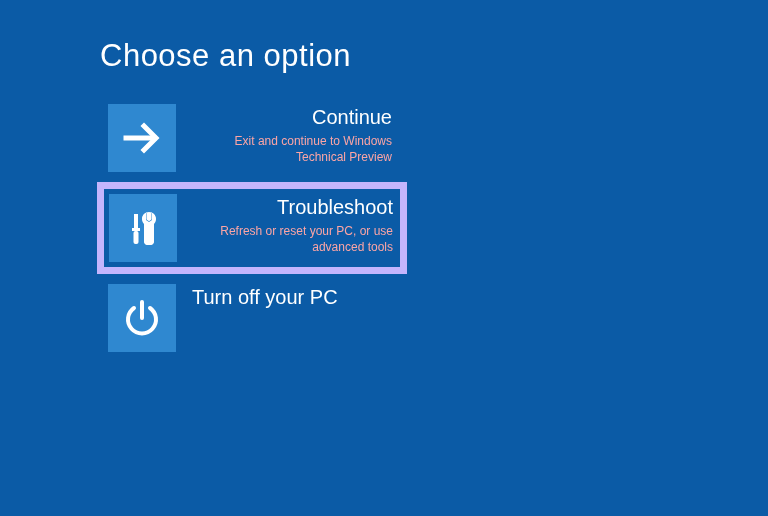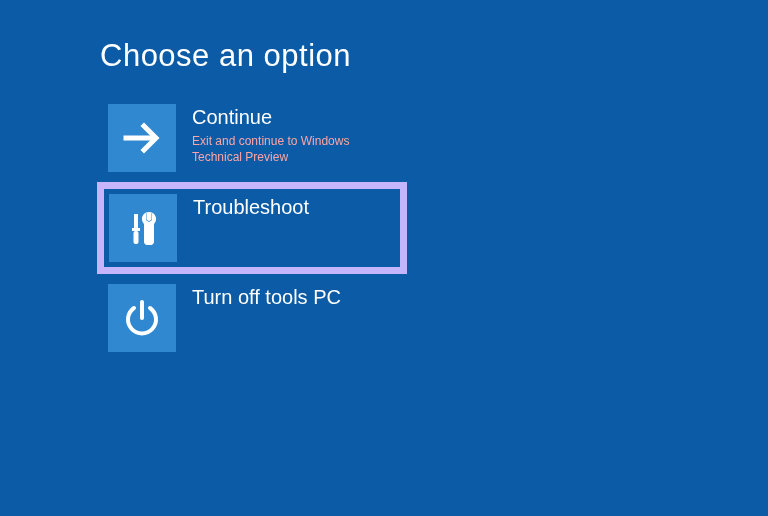--- a/index.html
+++ b/index.html
@@ -23,20 +23,21 @@
     }
     .options {
       padding-left: 100px;
     }
     .option {
       display: flex;
       align-items: flex-start;
       width: 310px;
       padding: 8px 10px 8px 8px;
       margin-bottom: 2px;
+      text-align: right;
     }
     .option.highlighted {
       border: 7px solid #c4b5fd;
       padding: 5px 7px 5px 5px;
       margin-left: -3px;
       margin-right: -3px;
     }
     .icon-tile {
       width: 68px;
       height: 68px;
@@ -98,31 +99,32 @@
           <rect x="12.5" y="25" width="5" height="13" rx="2"></rect>
 
           <path d="M 28 6 C 24 6 21 9 21 13 C 21 15 22 17 23 18 L 23 36 C 23 37.5 24.5 39 26 39 L 30 39 C 31.5 39 33 37.5 33 36 L 33 18 C 34 17 35 15 35 13 C 35 9 32 6 28 6 Z M 28 6 L 28 15 L 26 13 L 26 7 Z M 28 6 L 28 15 L 30 13 L 30 7 Z" fill="#ffffff"></path>
           <path d="M 28 6 C 27 6 26 6.2 25 6.7 L 25 14 L 28 16 L 31 14 L 31 6.7 C 30 6.2 29 6 28 6 Z" fill="#2f88d0"></path>
           <path d="M 28 6 C 24.5 6 21.5 9 21.5 12.5 C 21.5 14.5 22.3 16.2 23.6 17.4 L 23.6 36 C 23.6 37.3 24.7 38.4 26 38.4 L 30 38.4 C 31.3 38.4 32.4 37.3 32.4 36 L 32.4 17.4 C 33.7 16.2 34.5 14.5 34.5 12.5 C 34.5 9 31.5 6 28 6 Z M 25.5 7.1 L 25.5 13.5 L 28 15.3 L 30.5 13.5 L 30.5 7.1 C 32.2 8 33.3 9.9 33.3 12 C 33.3 13.8 32.5 15.3 31.2 16.3 L 31.2 36 C 31.2 36.6 30.6 37.2 30 37.2 L 26 37.2 C 25.4 37.2 24.8 36.6 24.8 36 L 24.8 16.3 C 23.5 15.3 22.7 13.8 22.7 12 C 22.7 9.9 23.8 8 25.5 7.1 Z" fill="#ffffff"></path>
         </g>
       </svg>
     </div>
     <div class="option-text">
       <div class="option-title">Troubleshoot</div>
+      <div class="option-desc">Refresh or reset your PC, or use advanced tools</div>
     </div>
   </div>
 
   <div class="option">
     <div class="icon-tile">
       <svg width="44" height="44" viewBox="0 0 44 44">
         <g fill="none" stroke="#ffffff" stroke-width="4" stroke-linecap="round">
           <path d="M 14 12 A 14 14 0 1 0 30 12"></path>
           <line x1="22" y1="6" x2="22" y2="22"></line>
         </g>
       </svg>
     </div>
     <div class="option-text">
-      <div class="option-title">Turn off tools PC</div>
+      <div class="option-title">Turn off your PC</div>
       <div class="option-desc"></div>
     </div>
   </div>
 
 </div>
 
 </body></html>

